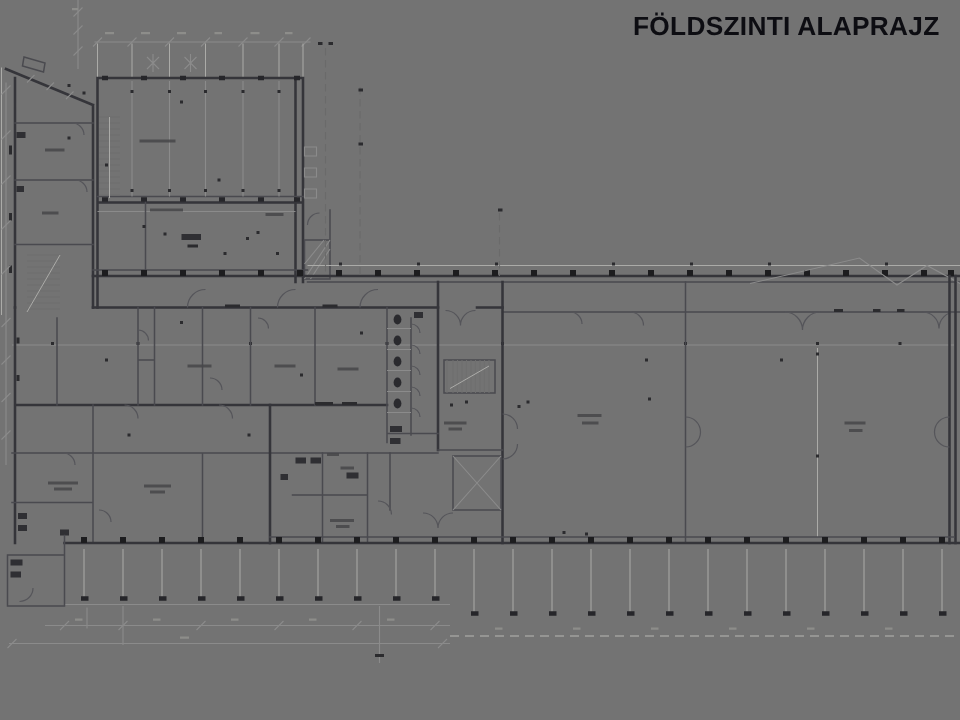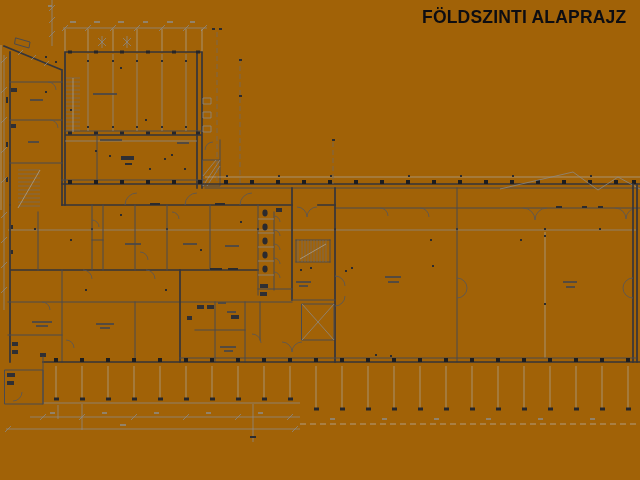--- a/index.html
+++ b/index.html
@@ -1,18 +1,18 @@
 <!DOCTYPE html>
 <html><head>
 <meta charset="utf-8">
 <style>
   html,body{margin:0;padding:0;background:#ffffff;}
   #page{
     position:relative;width:640px;height:480px;overflow:hidden;
-    background:#a16207;
+    background:#737373;
     font-family:"Liberation Sans", sans-serif;
   }
   #title{
     position:absolute;top:7px;right:2px;width:216px;
     font-size:17.5px;font-weight:700;letter-spacing:.2px;
     color:#0d0d12;white-space:nowrap;
   }
   svg{position:absolute;left:0;top:0;}
   .w2{stroke:#35353a;stroke-width:1.7;fill:none;stroke-linecap:square;}
   .w1{stroke:#4a4a4f;stroke-width:1;fill:none;stroke-linecap:square;}

